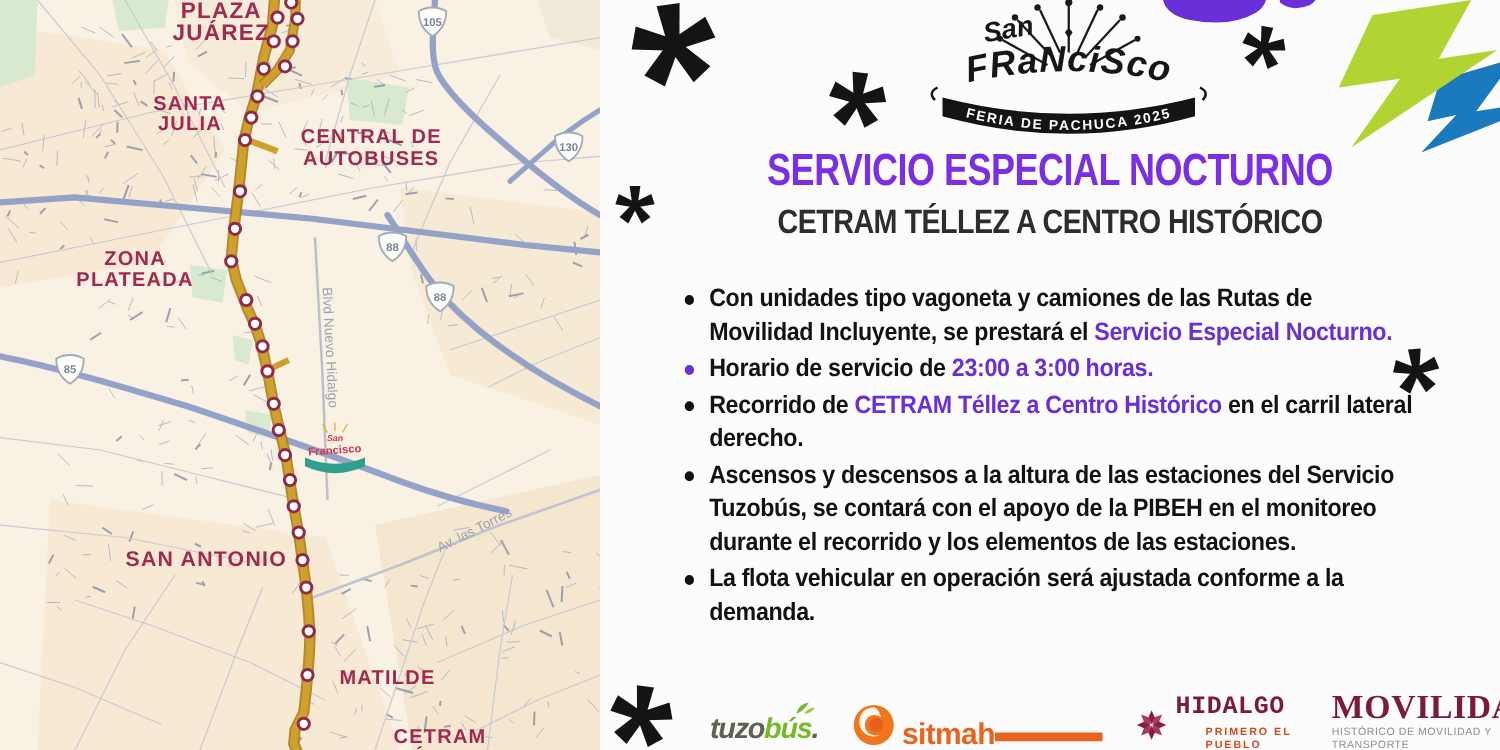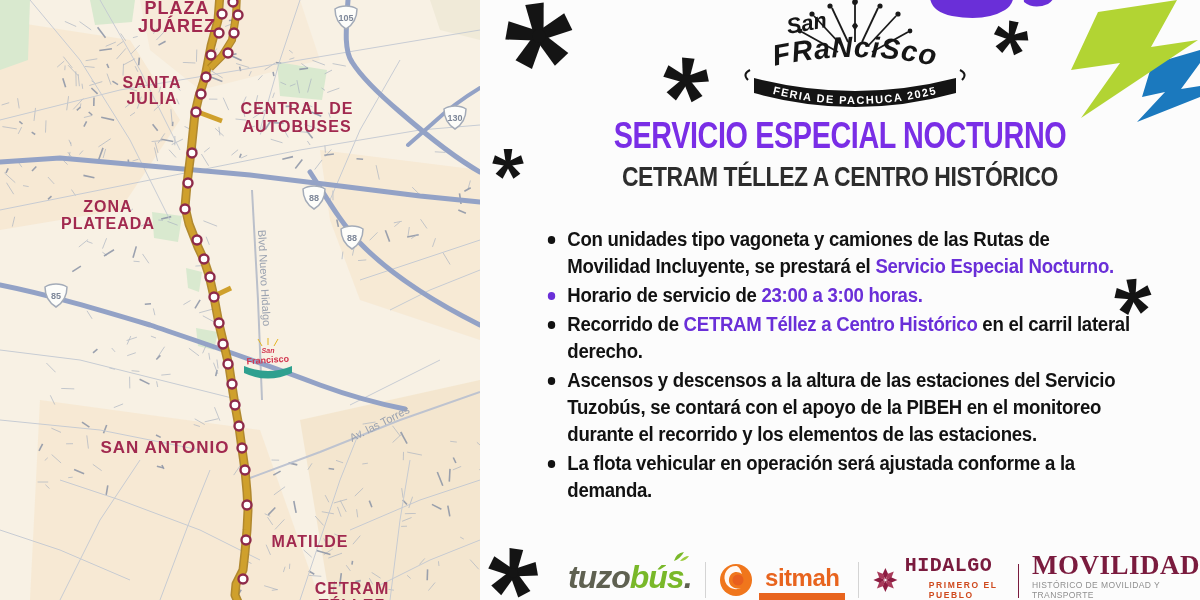--- a/index.html
+++ b/index.html
@@ -20,26 +20,26 @@
   #bullets li{position:relative;font-size:20px;font-weight:bold;color:#121212;line-height:27px;
          margin:0 0 2px 0;white-space:pre-wrap;letter-spacing:-0.3px;}
   #bullets li::before{content:"";position:absolute;left:-21px;top:10px;width:8px;height:8px;
          border-radius:50%;background:var(--marker,#121212);}
   
   #footer{position:absolute;left:568px;top:552px;width:632px;height:48px;display:flex;
           align-items:flex-end;gap:13px;}
   .flogo{display:flex;align-items:flex-end;gap:6px;}
   .divider{width:1px;height:36px;background:#d4d4d4;margin-bottom:2px;}
   .divider.maroon{width:2px;height:34px;background:#7a1b3e;}
-  #tuzobus-text{font-style:italic;font-weight:bold;font-size:32px;letter-spacing:-1px;margin-bottom:4px;position:relative;}
+  #tuzobus-text{font-style:italic;font-weight:bold;font-size:23px;letter-spacing:-1px;margin-bottom:4px;position:relative;}
   #tuzobus-text .t1{color:#5f6151;}
   #tuzobus-text .t2{color:#79b829;}
   #tuzobus-text .t3{color:#5f6151;}
   #sitmah-block{display:flex;align-items:flex-end;gap:5px;}
-  #sitmah-col{display:flex;flex-direction:column;align-items:center;text-align:right;}
+  #sitmah-col{display:flex;align-items:center;text-align:right;}
   #sitmah-name{color:#e8641e;font-weight:bold;font-size:24px;letter-spacing:-0.5px;line-height:24px;}
   #sitmah-bar{width:86px;height:7px;background:#e8641e;margin-top:3px;}
   #hidalgo-col{display:flex;flex-direction:column;}
   #hidalgo-name{font-family:Liberation Mono, monospace;font-weight:bold;font-size:20px;color:#7a1b3e;line-height:24px;letter-spacing:0.5px;}
   #hidalgo-tag{font-size:8.5px;font-weight:bold;color:#cf4a1e;letter-spacing:1.6px;margin-top:2px;padding-left:24px;}
   #movilidad-col{display:flex;flex-direction:column;}
   #movilidad-name{font-family:"Liberation Serif",serif;font-weight:bold;font-size:27px;color:#7a1b3e;line-height:26px;letter-spacing:0.5px;}
   #movilidad-tag{font-size:8.5px;color:#8f8f8f;letter-spacing:0.4px;margin-top:2px;}
   
   #decor{position:absolute;left:0;top:0;pointer-events:none;}

